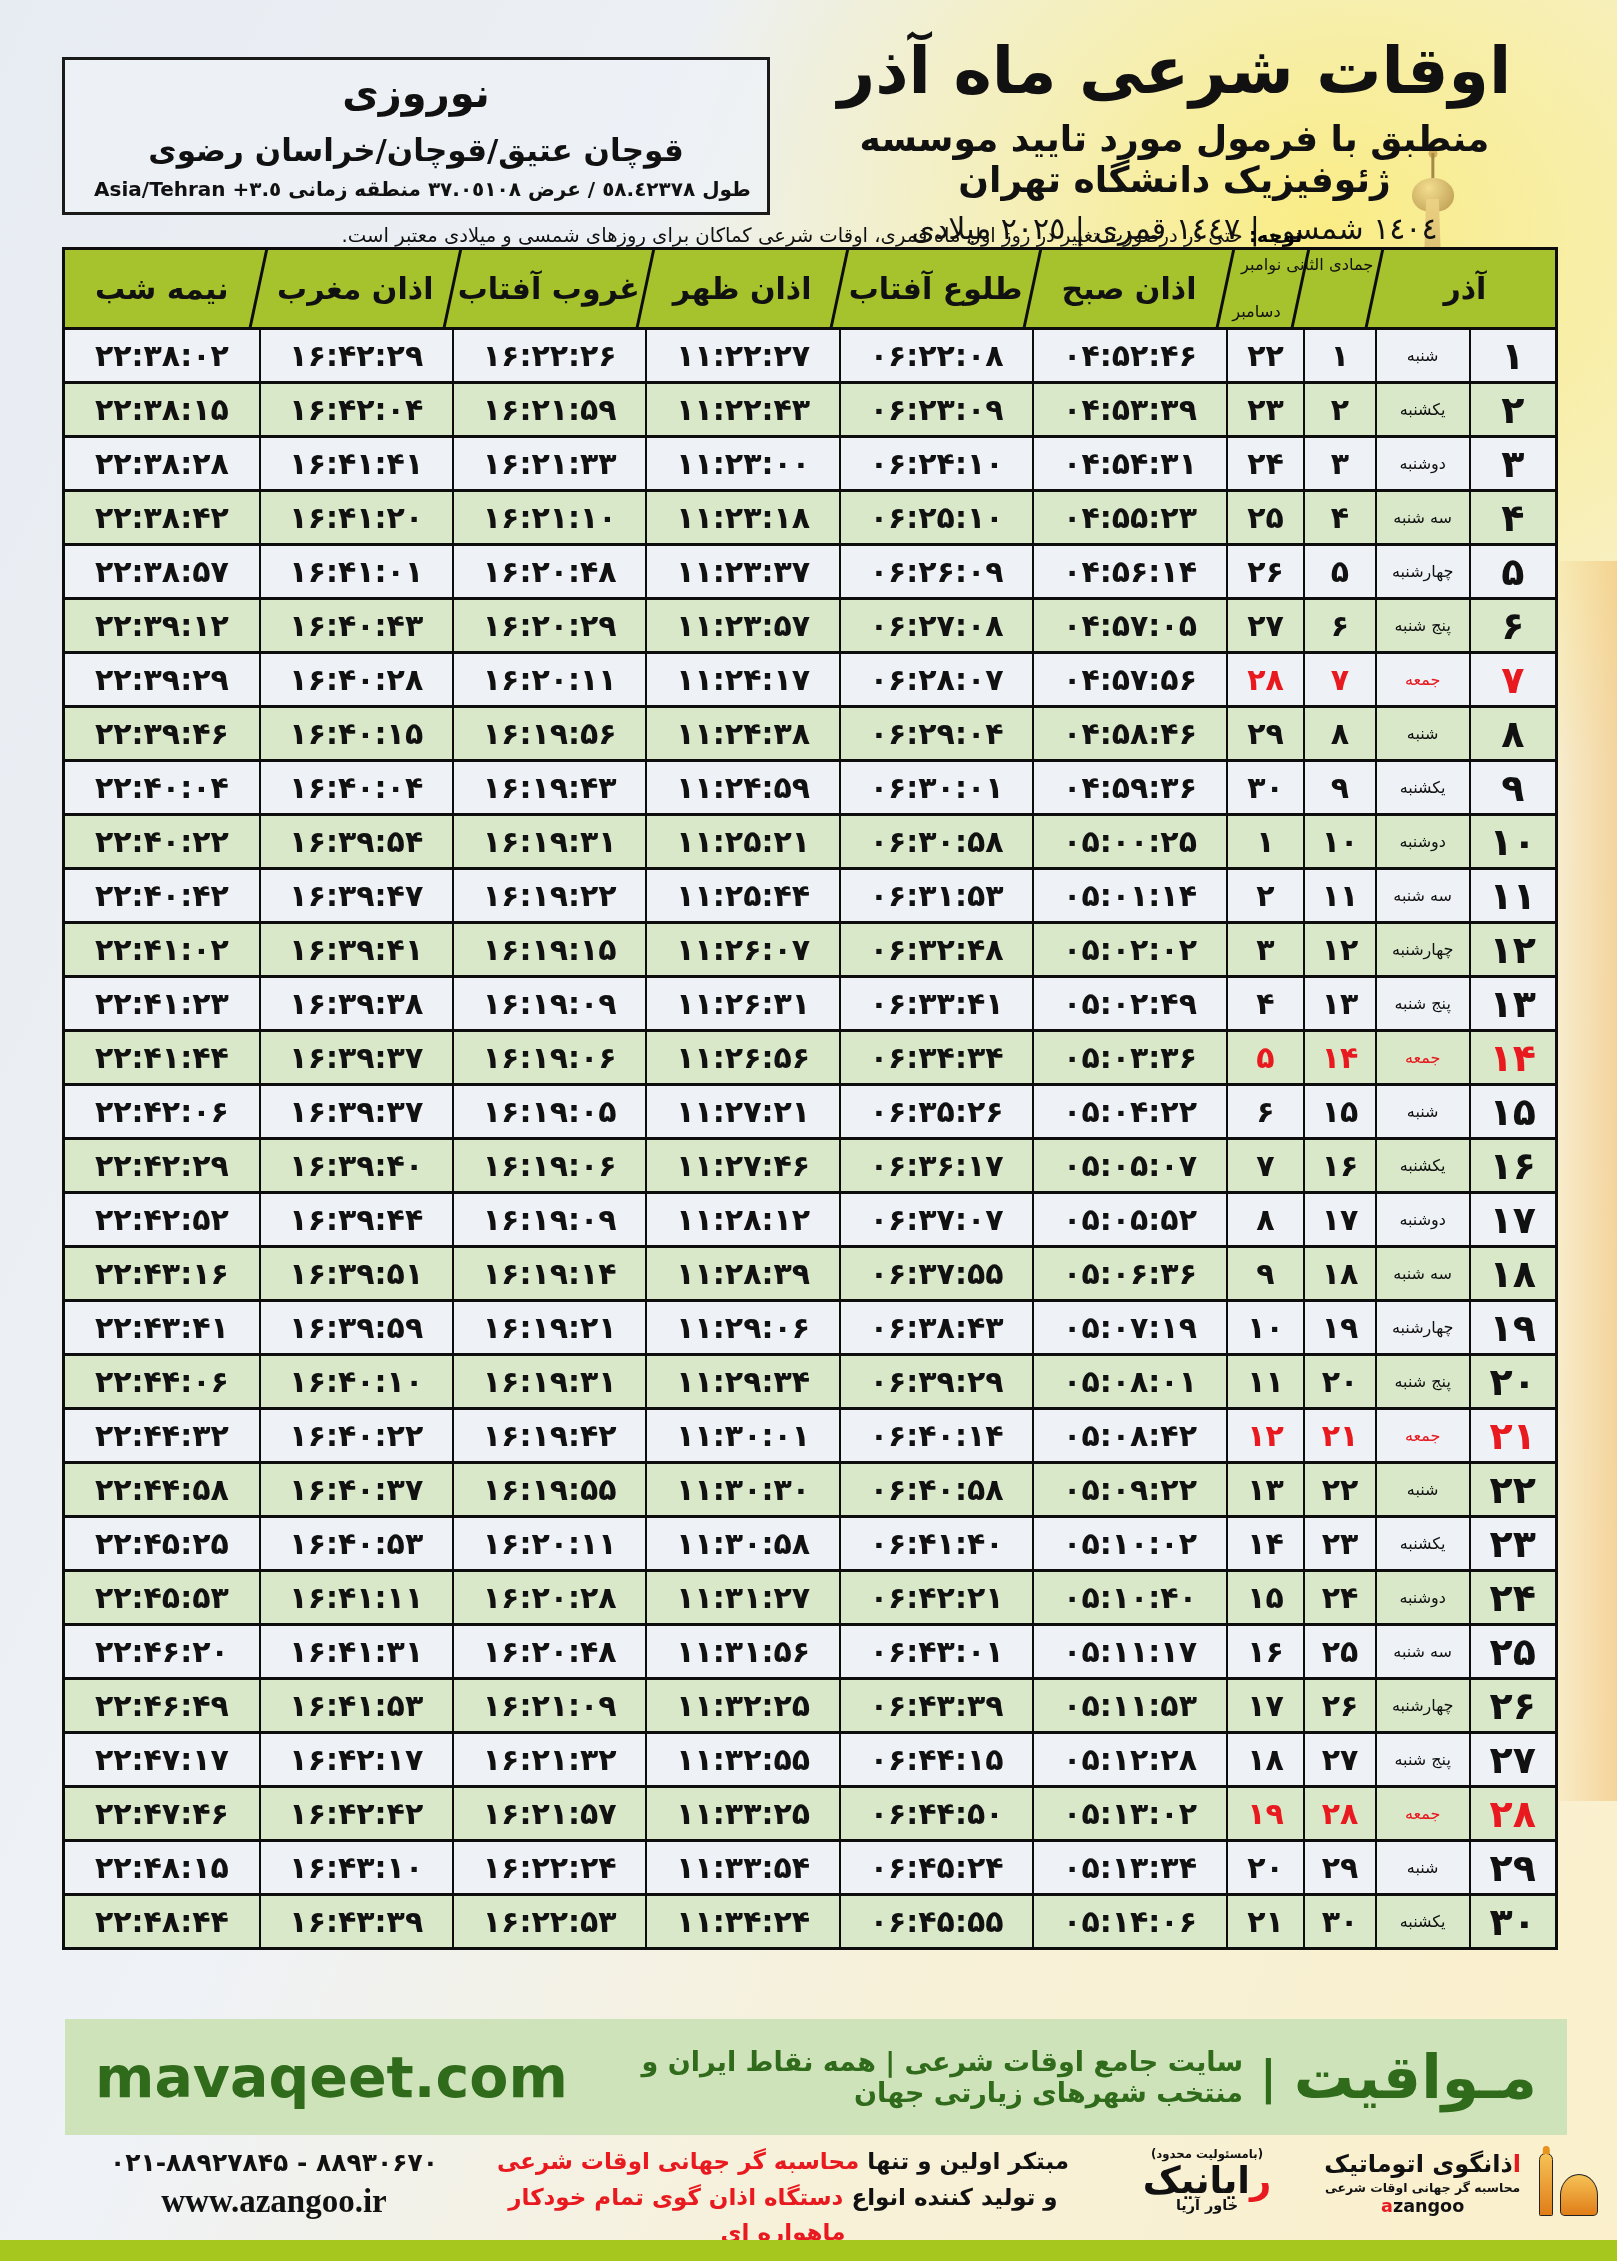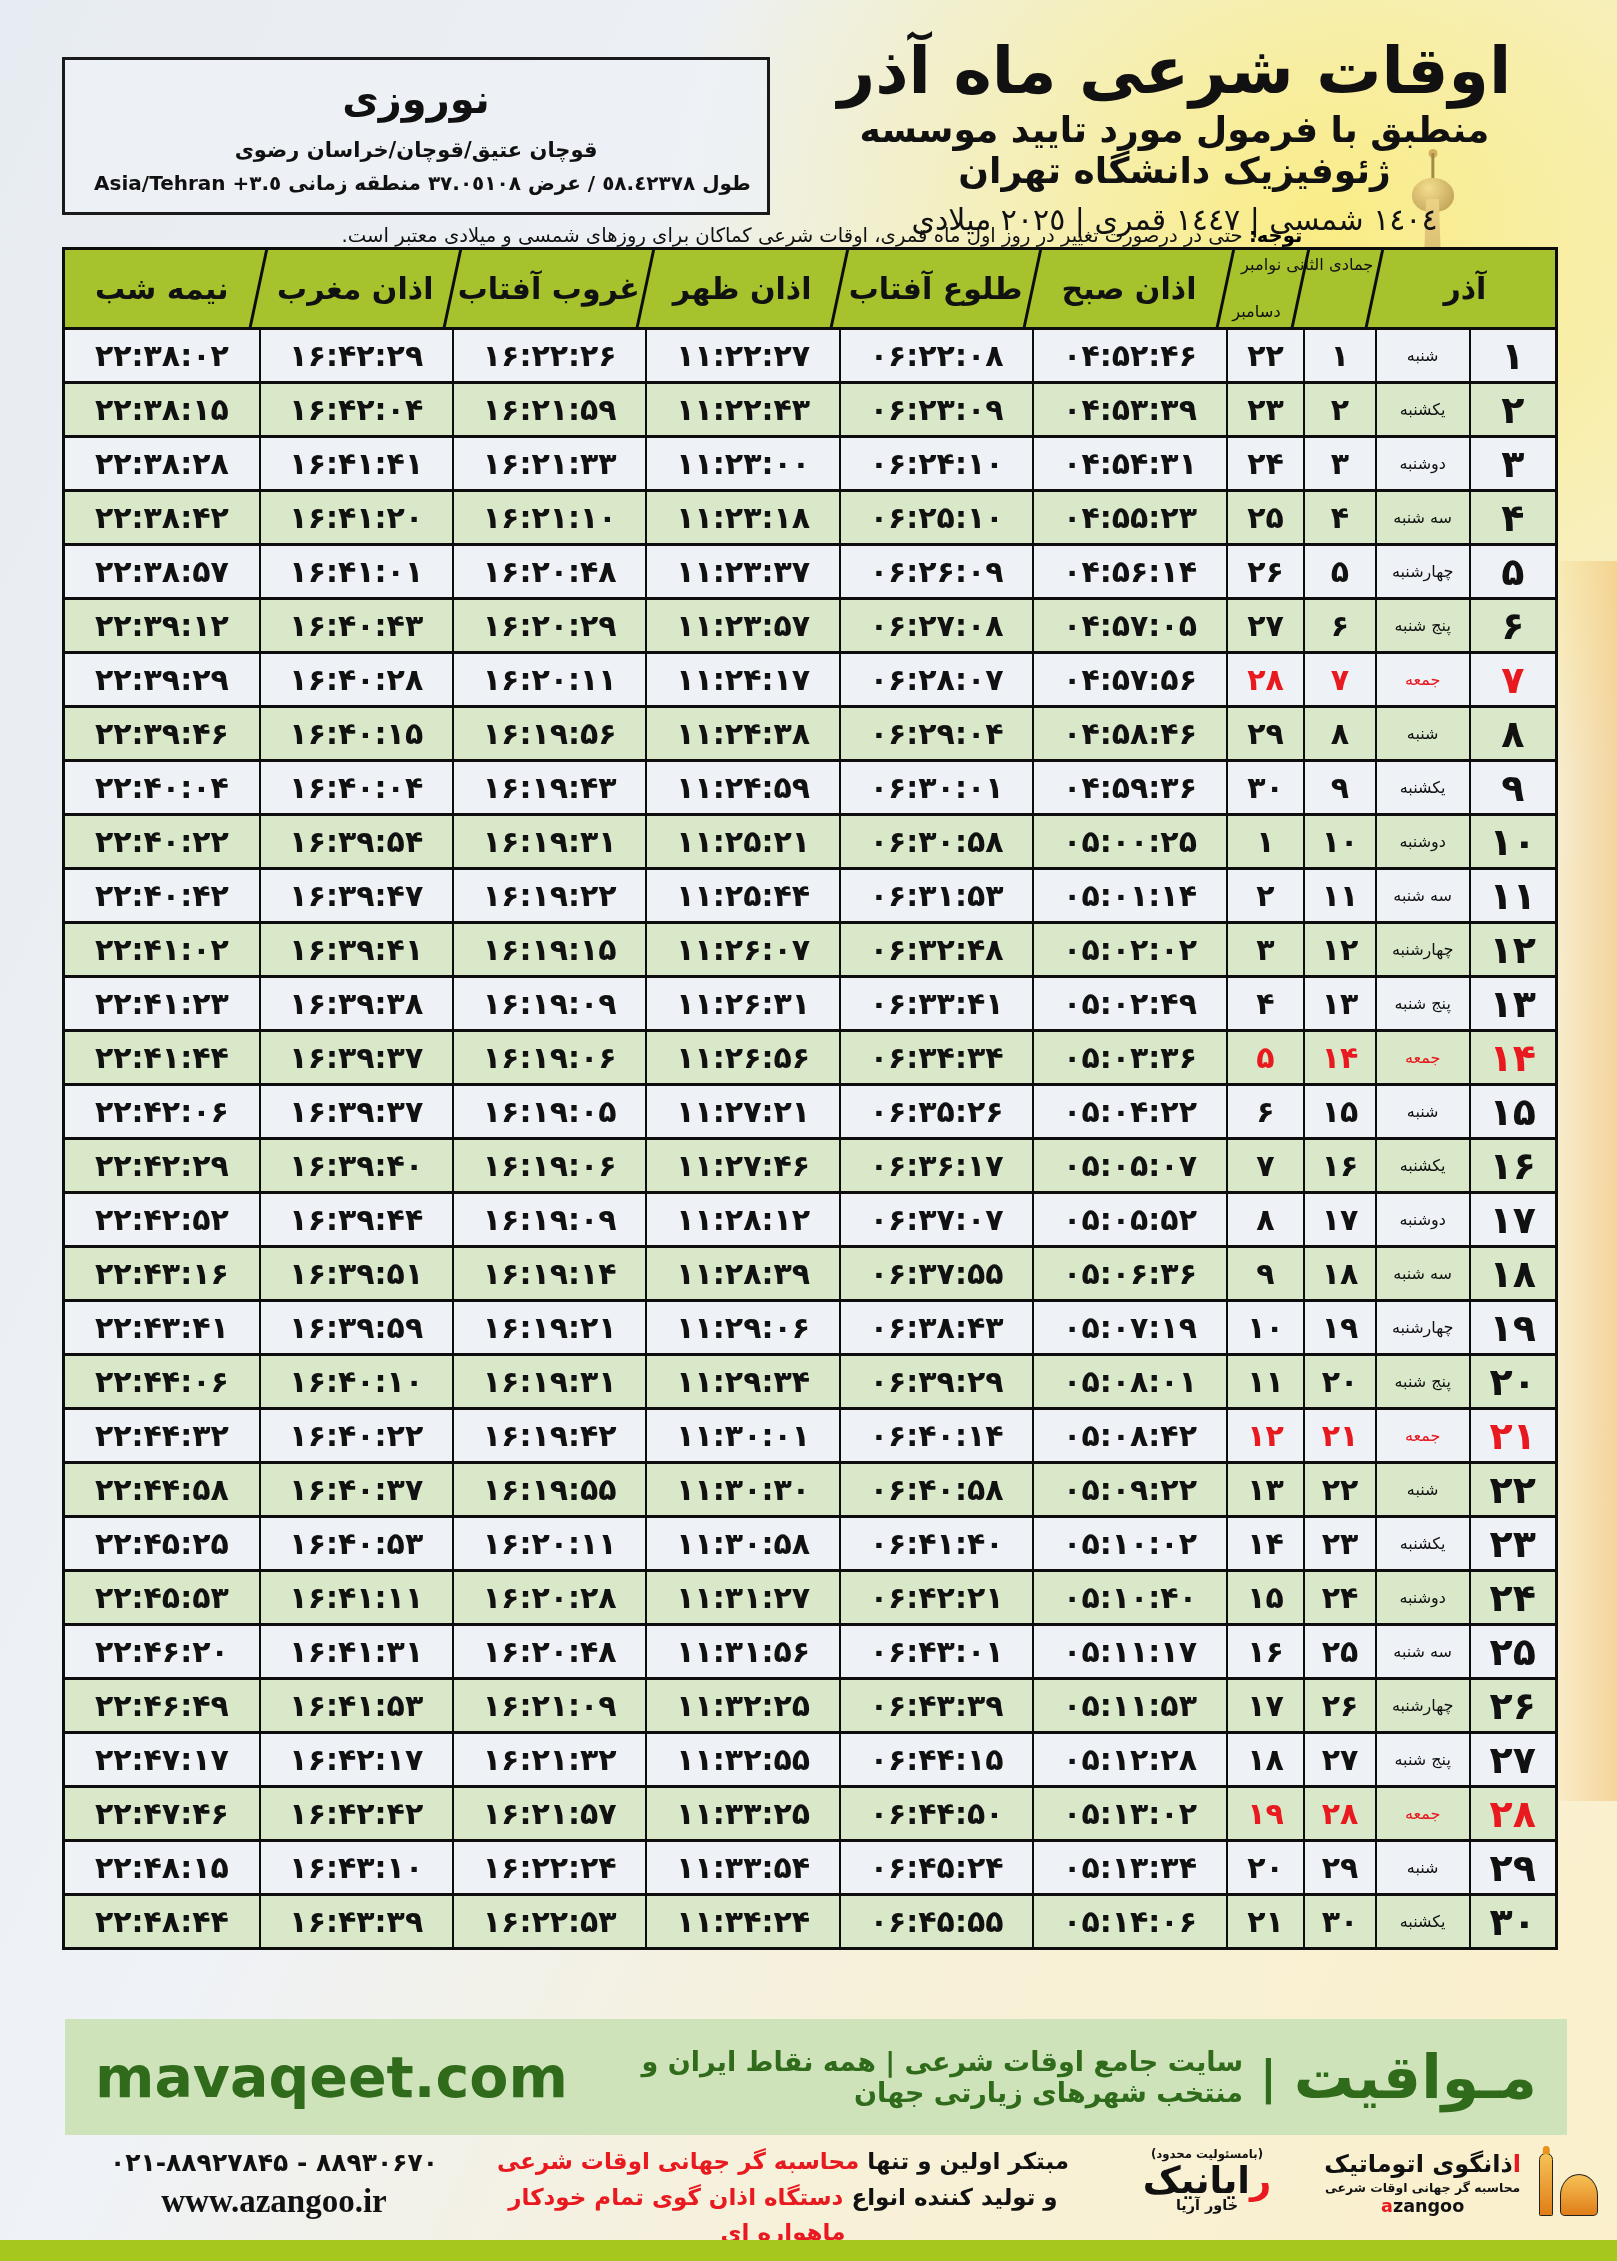--- a/index.html
+++ b/index.html
@@ -23,28 +23,28 @@
     border-radius:50% 50% 46% 46%; background:radial-gradient(circle at 40% 30%,#f3da8e,#a8833c); }
   .minaret .spire{ position:absolute; left:50%; top:0; width:3.3px; height:29px; transform:translateX(-50%);
     background:#8f7134; }
   .minaret .ball{ position:absolute; left:50%; top:-3.9px; width:9px; height:9px; transform:translateX(-50%);
     border-radius:50%; background:#caa14d; }
   .ltr{ direction:ltr; unicode-bidi:embed; }
 
   
   .title-block{ position:absolute; top:34px; right:39px; width:809px; text-align:center; direction:rtl; }
   .title-main{ font-size:65px; font-weight:bold; line-height:1.15; }
-  .title-sub{ font-size:36px; font-weight:bold; }
+  .title-sub{ font-size:36px; font-weight:bold; margin-top:9px; }
   .title-years{ font-size:30px; margin-top:11.7px; }
 
   .loc-box{ position:absolute; top:57px; left:62px; width:708px; height:158px;
     border:3.3px solid #1a1a1a; background:rgba(238,242,247,.75);
     display:flex; flex-direction:column; justify-content:center; align-items:center; direction:rtl; }
   .loc-name{ font-size:40px; font-weight:bold; line-height:1.05; }
-  .loc-city{ font-size:21px; font-weight:bold; margin-top:18px; }
+  .loc-city{ font-size:31px; font-weight:bold; margin-top:18px; }
   .loc-coords{ font-size:20px; font-weight:bold; margin-top:9px;margin-left:13px; }
 
   .notice{ position:absolute; top:224px; left:39px; width:1566px; text-align:center; direction:rtl; font-size:19.6px; }
   .notice .lbl{ color:#000000; font-weight:bold; }
 
   
   .ptable{ position:absolute; top:247px; left:62px; width:1496px; direction:rtl;
     border:3.3px solid #0d0d0d; background:#eef1f5; }
   .thead{ display:flex; height:77px; background:#a6c22c; position:relative; }
   .th{ position:relative; display:flex; align-items:center; justify-content:center;

